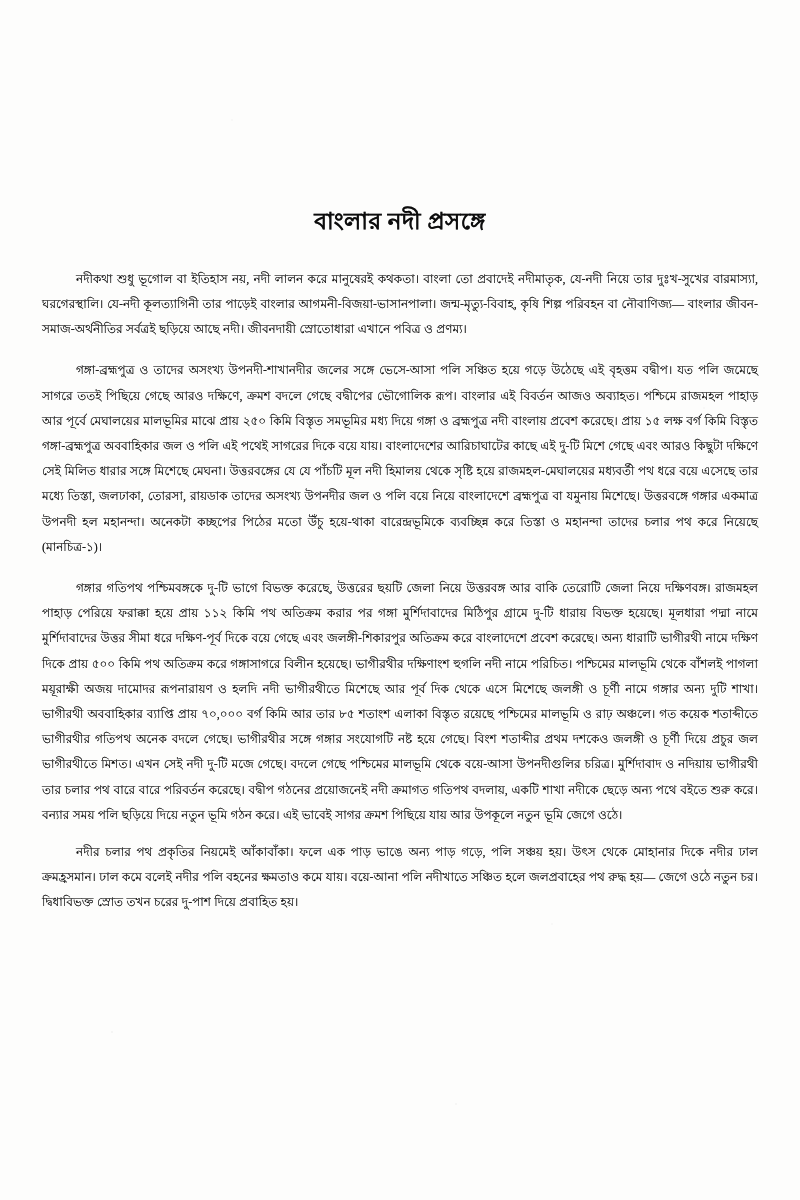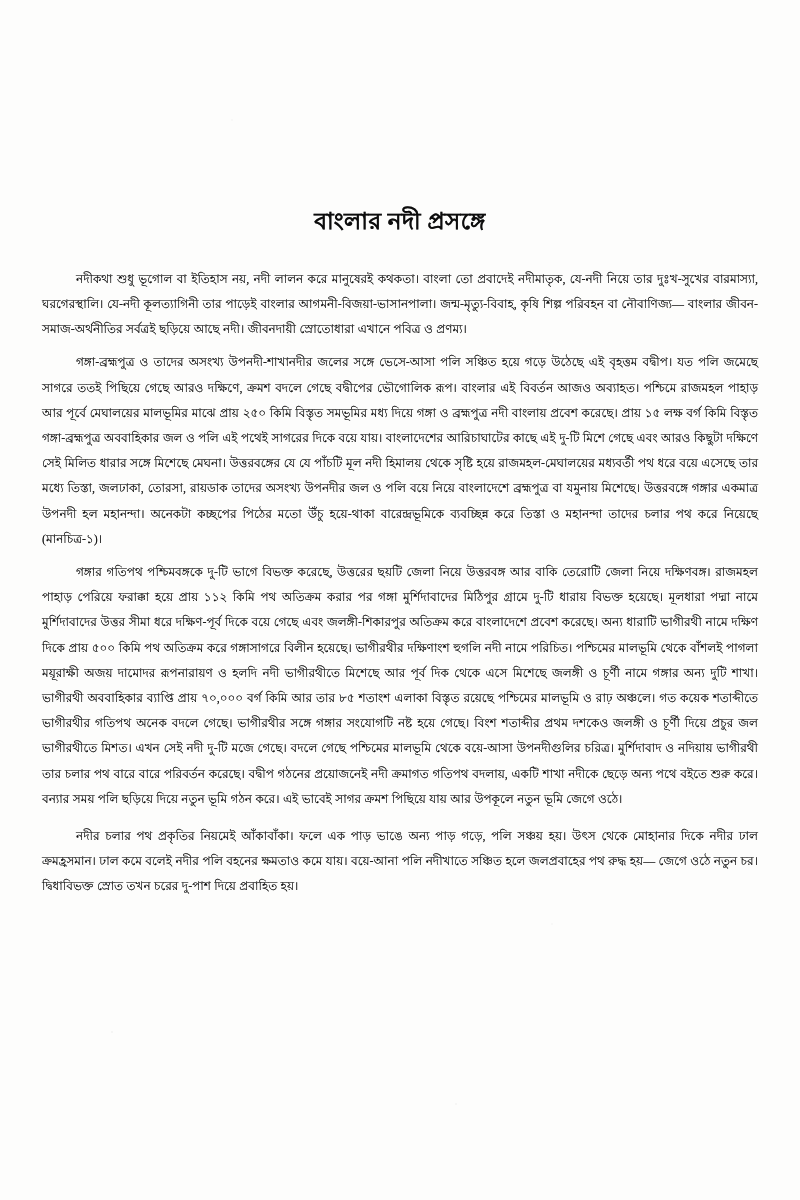--- a/index.html
+++ b/index.html
@@ -69,21 +69,21 @@
     text-align: justify;
     text-justify: inter-word;
     text-indent: 34px;
     font-size: 12px;
     line-height: 25.2px;
     color: #131313;
     word-spacing: .4px;
   }
 
   .para + .para {
-    margin-top: 8px;
+    margin-top: 16px;
   }
 
   
   .para:last-child {
     margin-top: 12px;
   }
 
   
   .para { text-shadow: 0 0 .35px rgba(0,0,0,.45); }
   .doc-title { text-shadow: 0 0 .4px rgba(0,0,0,.5); }

